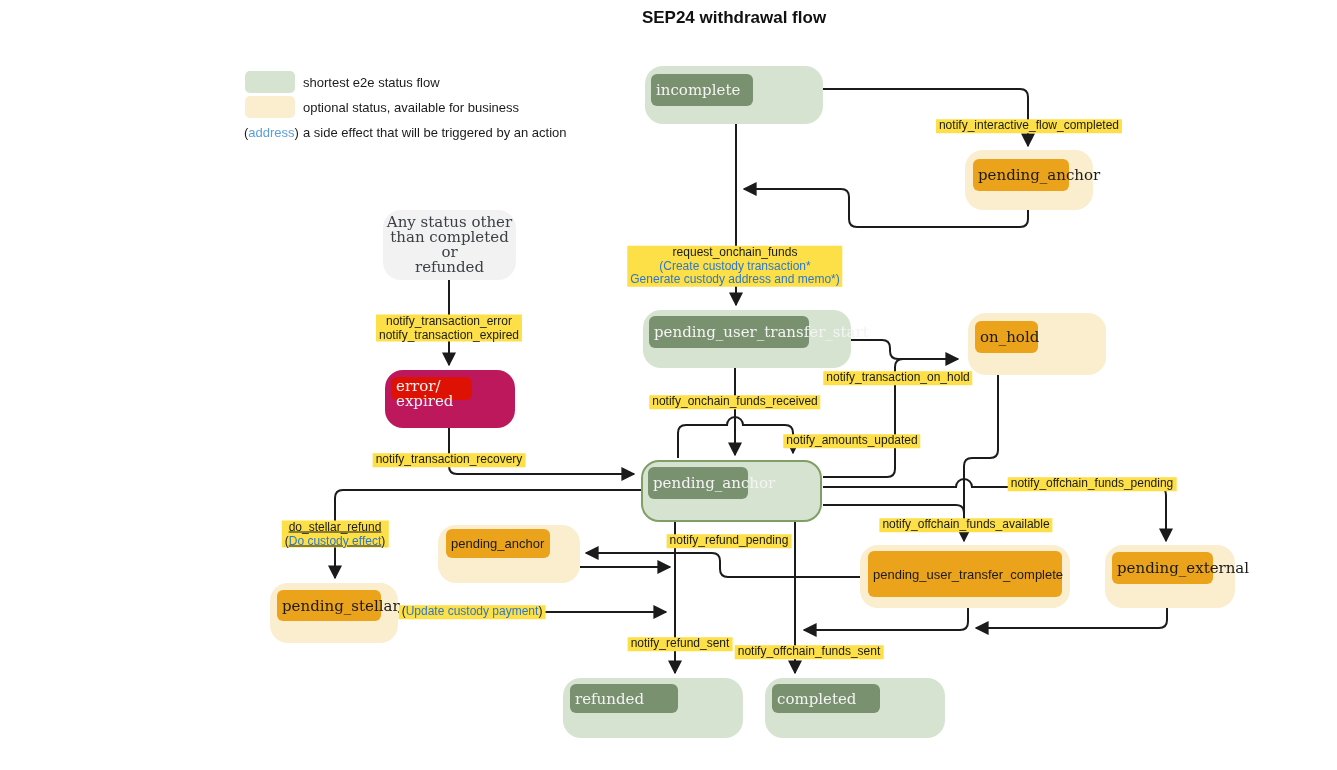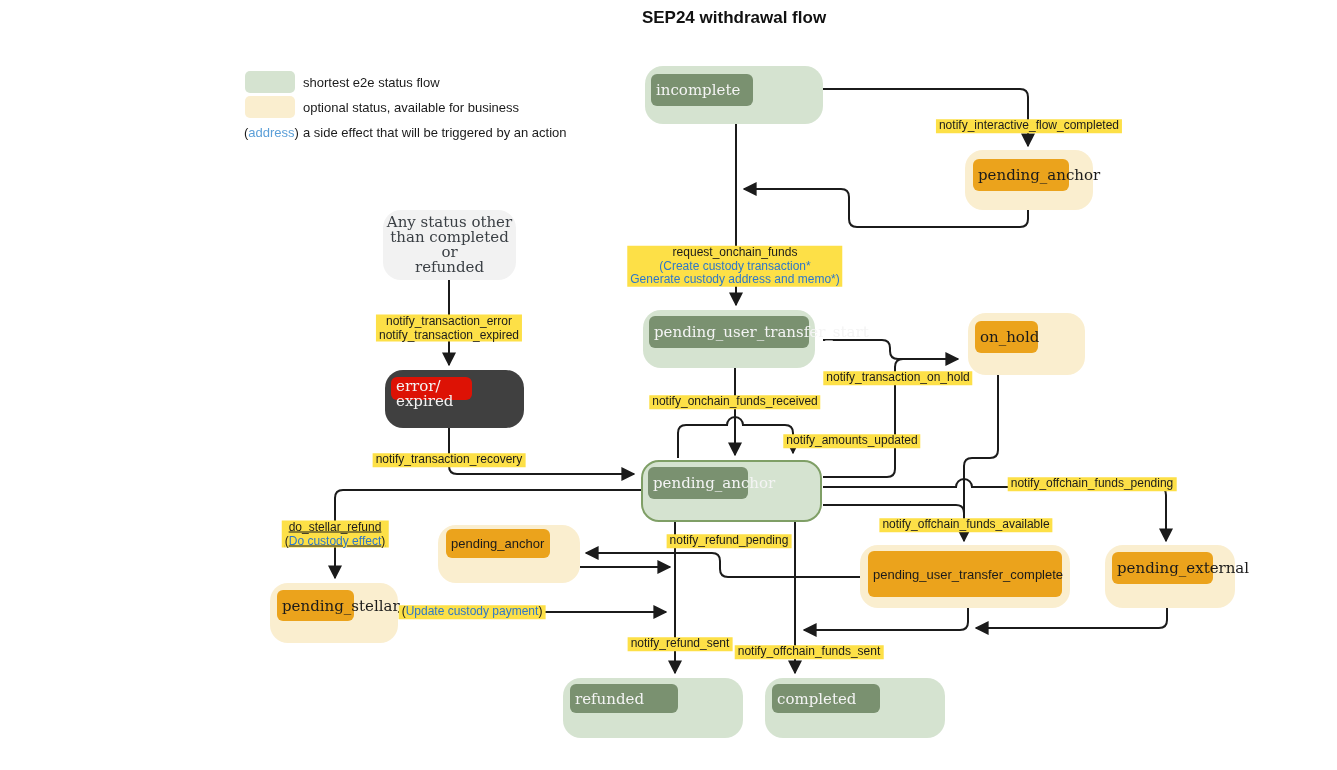--- a/index.html
+++ b/index.html
@@ -16,21 +16,21 @@
   .node .inner{position:absolute;border-radius:6px;display:flex;align-items:center;
                padding-left:5px;box-sizing:border-box;}
   .nlabel{font-family:"DejaVu Serif",serif;font-size:15px;white-space:nowrap;}
   .nlabel.sans{font-family:"Liberation Sans",sans-serif;font-size:13px;}
   .white{color:#f4f4f4;}
   .black{color:#1b1b1b;}
   .green{background:#d5e3d0;}
   .dkgreen{background:#7a9170;}
   .cream{background:#faeecf;}
   .orange{background:#eba31c;}
-  .pink{background:#404040;padding-left:9px;}
+  .pink{background:#be185d;}
   .red{background:#dd1205;}
   .graybox{background:#f2f2f2;}
   .preline{white-space:pre-line;}
   
   .elabel{position:absolute;transform:translate(-50%,-50%);background:#fde047;
           font-size:12px;line-height:13.5px;color:#1b1b1b;text-align:center;
           white-space:nowrap;padding:0 3px;z-index:4;}
   .blue{color:#2e77c9;}
   .legend-blue{color:#5b9fd8;}
 </style>
@@ -83,27 +83,27 @@
       <span class="nlabel white">incomplete</span>
     </div>
   </div>
 
   <div class="node cream" style="left:965px;top:150px;width:128px;height:60px;">
     <div class="inner orange" style="left:8px;top:9px;width:96px;height:32px;">
       <span class="nlabel black">pending_anchor</span>
     </div>
   </div>
 
-  <div class="node green" style="left:643px;top:310px;width:172px;height:58px;">
+  <div class="node green" style="left:643px;top:310px;width:208px;height:58px;">
     <div class="inner dkgreen" style="left:6px;top:6px;width:160px;height:32px;">
       <span class="nlabel white">pending_user_transfer_start</span>
     </div>
   </div>
 
-  <div class="node cream" style="left:968px;top:313px;width:117px;height:62px;">
+  <div class="node cream" style="left:968px;top:313px;width:138px;height:62px;">
     <div class="inner orange" style="left:7px;top:8px;width:63px;height:32px;">
       <span class="nlabel black">on_hold</span>
     </div>
   </div>
 
   <div class="node graybox" style="left:383px;top:210px;width:133px;height:70px;display:flex;align-items:center;justify-content:center;">
     <span class="nlabel preline" style="color:#3a3f44;text-align:center;line-height:15px;white-space:pre-line;">Any status other
 than completed or
 refunded</span>
   </div>
@@ -120,21 +120,21 @@
     </div>
   </div>
 
   <div class="node cream" style="left:438px;top:525px;width:142px;height:58px;">
     <div class="inner orange" style="left:8px;top:4px;width:104px;height:29px;">
       <span class="nlabel sans black">pending_anchor</span>
     </div>
   </div>
 
   <div class="node cream" style="left:270px;top:583px;width:128px;height:60px;">
-    <div class="inner orange" style="left:7px;top:7px;width:77px;height:31px;">
+    <div class="inner orange" style="left:7px;top:7px;width:104px;height:31px;">
       <span class="nlabel black">pending_stellar</span>
     </div>
   </div>
 
   <div class="node cream" style="left:860px;top:545px;width:210px;height:63px;">
     <div class="inner orange" style="left:8px;top:6px;width:194px;height:46px;">
       <span class="nlabel sans black">pending_user_transfer_complete</span>
     </div>
   </div>
 

